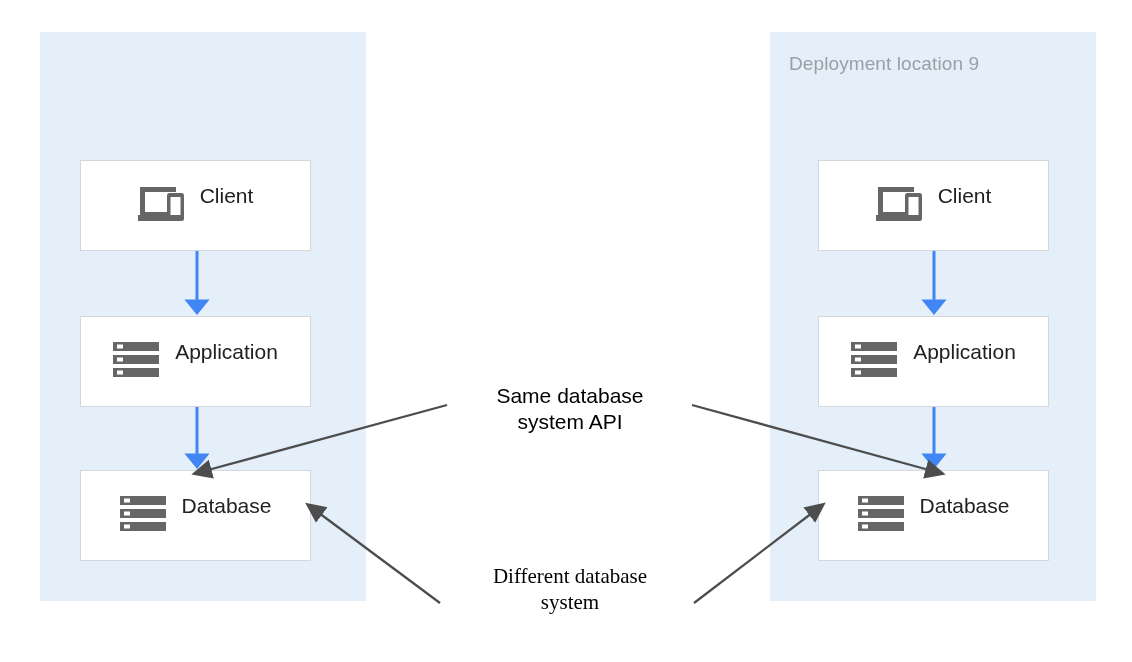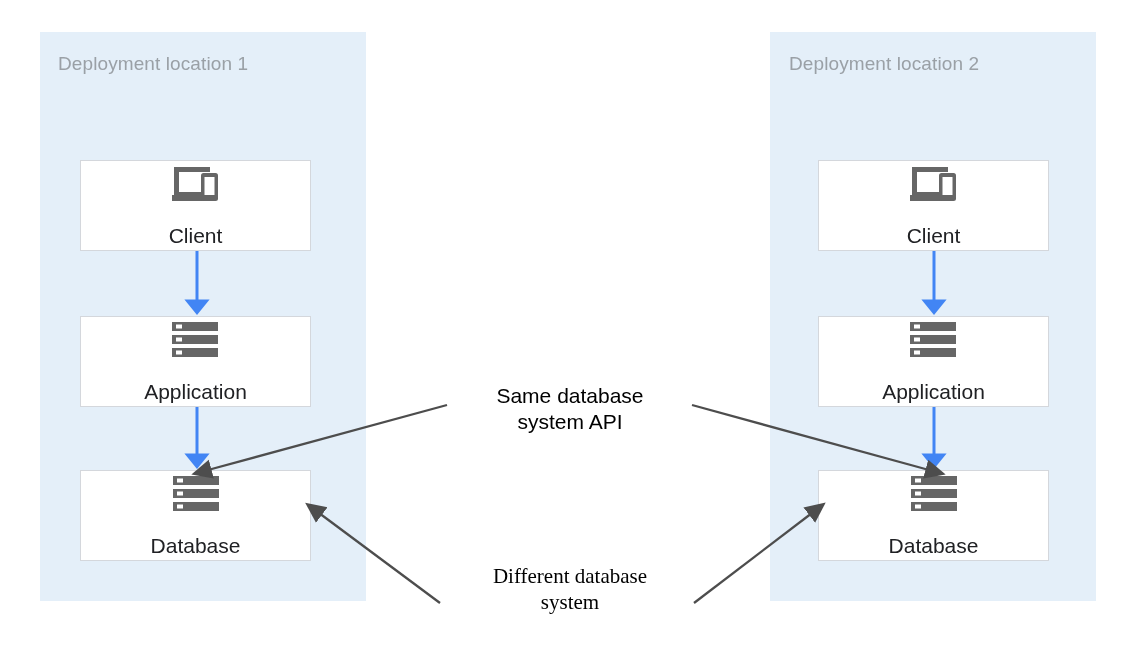--- a/index.html
+++ b/index.html
@@ -36,23 +36,21 @@
     position: absolute;
     background: #ffffff;
     border: 1px solid #d4d7dc;
     box-sizing: border-box;
     display: flex;
     align-items: center;
     justify-content: center;
   }
   .node-inner {
     display: flex;
-    align-items: center;
     gap: 16px;
-    flex-direction: column;
   }
   .node-label {
     color: #202124;
     font-size: 21px;
     line-height: 24px;
     white-space: nowrap;
   }
   .icon {
     display: block;
     flex: 0 0 auto;
@@ -73,24 +71,23 @@
     text-align: center;
     white-space: pre-line;
   }
 </style>
 </head>
 <body>
 
 <div id="canvas">
 
   <div class="zone" style="left:40px; top:32px; width:326px; height:569px;"></div>
-  <div class="zone-label" style="left:58px; top:53px;">Deployment location 1</div>
 
   <div class="zone" style="left:770px; top:32px; width:326px; height:569px;"></div>
-  <div class="zone-label" style="left:789px; top:53px;">Deployment location 2</div>
+  <div class="zone-label" style="left:789px; top:53px;">Deployment location 9</div>
 
   <div class="node" style="left:80px; top:160px; width:231px; height:91px;">
     <div class="node-inner">
       <span class="icon">
         <svg width="46" height="40" viewBox="0 0 46 40" aria-hidden="true">
           <path fill="#666666" d="M2 3 h36 v5 H7 v20 h26 v5 H2 Z"></path>
           <rect x="0" y="31" width="35" height="6" fill="#666666"></rect>
           <rect x="29" y="9" width="17" height="28" rx="2.5" fill="#666666"></rect>
           <rect x="32.5" y="13" width="10" height="18" fill="#ffffff"></rect>
         </svg>

